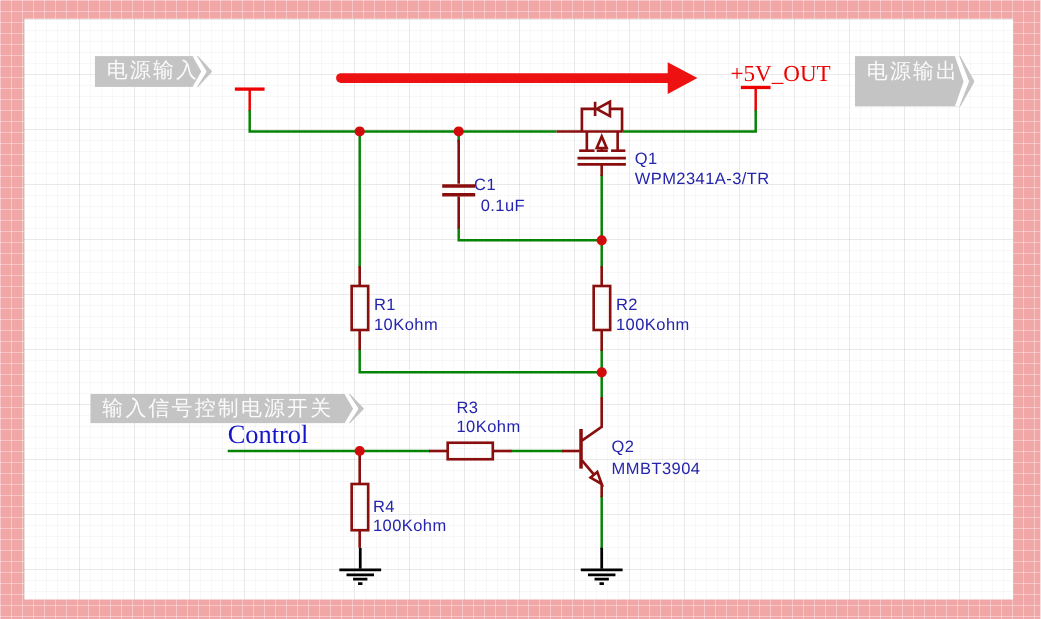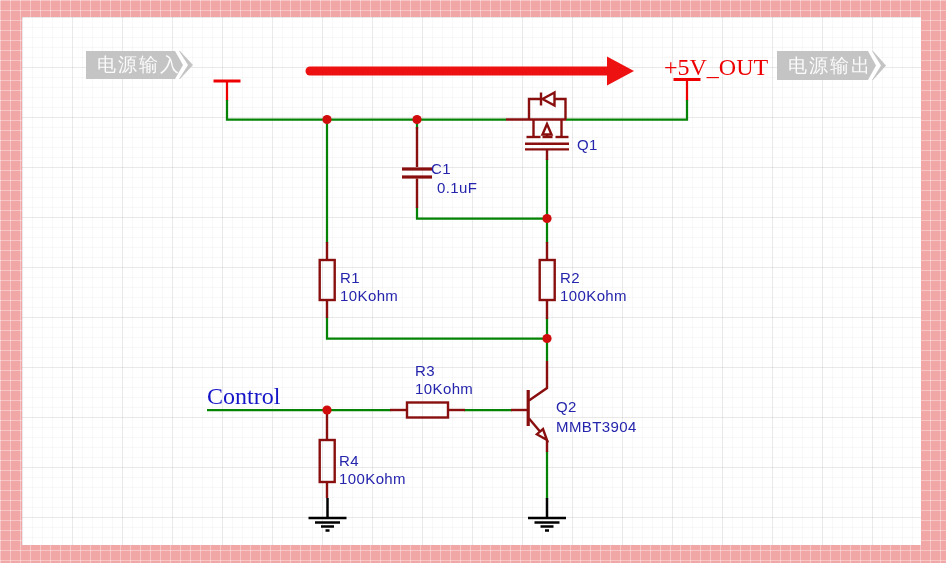--- a/index.html
+++ b/index.html
@@ -26,26 +26,26 @@
     position:absolute; background:#c4c4c4; color:#fbfbfb;
     clip-path:polygon(0 0, calc(100% - 13px) 0, 100% 50%, calc(100% - 13px) 100%, 0 100%);
     font-size:19px; text-align:left; padding-left:11px; box-sizing:border-box;
     letter-spacing:2px; white-space:nowrap;
   }
   .callout .notch {
     position:absolute; top:0; bottom:0; right:5px; width:13px; background:#ffffff;
     clip-path:polygon(0 0, 4px 0, 13px 50%, 4px 100%, 0 100%, 8px 50%);
   }
   .co-in  { left:86px;  top:51px;  width:107px; height:28px; line-height:28px; }
-  .co-out { left:777px; top:51px;  width:109px; height:29px; line-height:29px; }
+  .co-out { left:777px; top:51px;  width:109px; height:46px; line-height:29px; }
   .co-ctl { left:82px;  top:358px; width:249px; height:27px; line-height:27px; }
 
   .netlabel { position:absolute; font-family:"Liberation Serif","DejaVu Serif",serif; white-space:nowrap; }
   .nl-vin  { left:205px; top:54px;  color:#ee0000; font-size:26px; line-height:26px; }
-  .nl-vout { left:664px; top:54px;  color:#ee0000; font-size:24px; line-height:26px; }
+  .nl-vout { left:664px; top:54px;  color:#ee0000; font-size:21px; line-height:26px; }
   .nl-ctl  { left:207px; top:386px; color:#1414c8; font-size:24px; line-height:20px; }
 
   .clabel { position:absolute; color:#2424ad; font-size:15px; line-height:18px; letter-spacing:0.4px; white-space:nowrap;text-align:center; }
 </style>
 </head>
 <body>
 
 <div class="stage">
   <div class="sheet"></div>
 
@@ -163,25 +163,30 @@
   </svg>
 
   <div class="callout co-in">
     <span>电源输入</span>
     <span class="notch"></span>
   </div>
   <div class="callout co-out">
     <span>电源输出</span>
     <span class="notch"></span>
   </div>
+  <div class="callout co-ctl">
+    <span>输入信号控制电源开关</span>
+    <span class="notch"></span>
+  </div>
 
   <div class="netlabel nl-vout">+5V_OUT</div>
   <div class="netlabel nl-ctl">Control</div>
 
   <div class="clabel" style="left:577px; top:136px;">Q1</div>
+  <div class="clabel" style="left:577px; top:154px;">WPM2341A-3/TR</div>
 
   <div class="clabel" style="left:431px; top:160px;">C1</div>
   <div class="clabel" style="left:437px; top:179px;">0.1uF</div>
 
   <div class="clabel" style="left:340px; top:269px;">R1</div>
   <div class="clabel" style="left:340px; top:287px;">10Kohm</div>
 
   <div class="clabel" style="left:560px; top:269px;">R2</div>
   <div class="clabel" style="left:560px; top:287px;">100Kohm</div>
 

